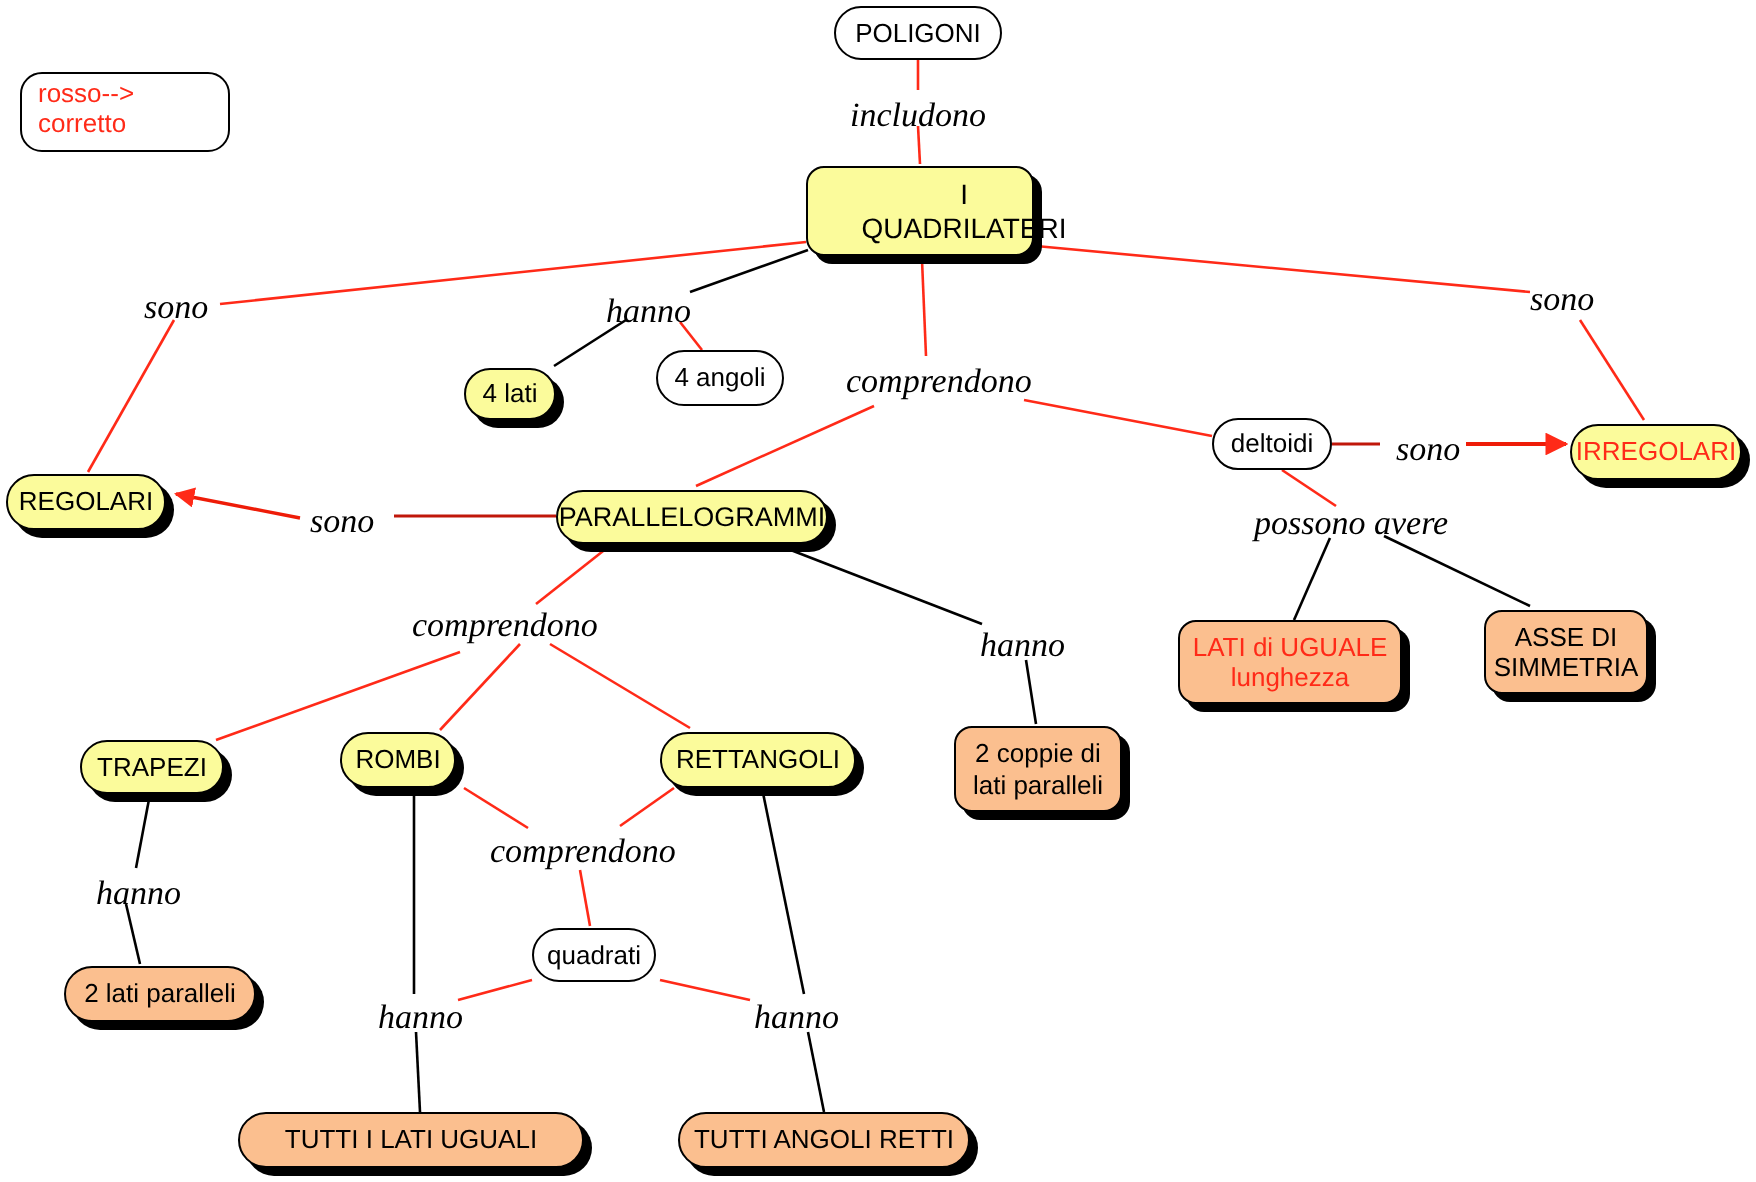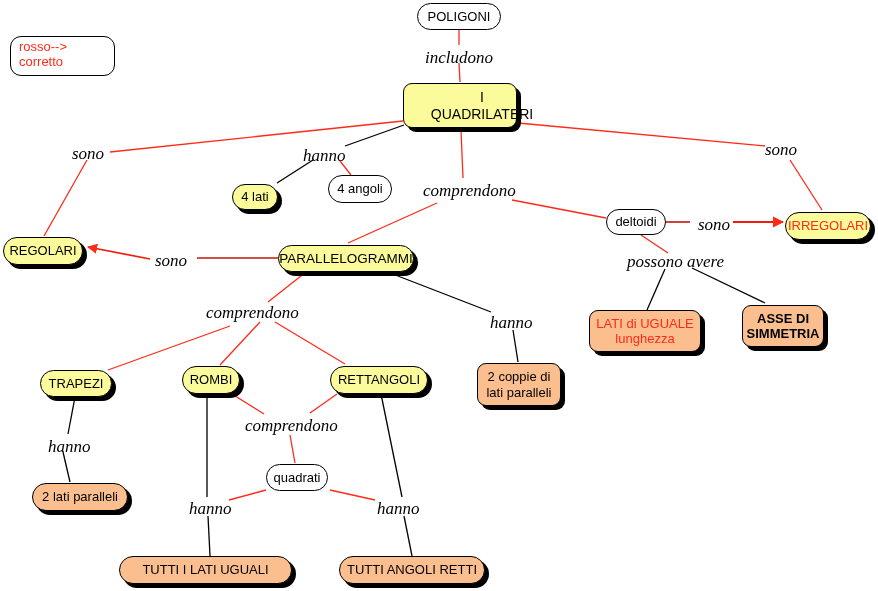--- a/index.html
+++ b/index.html
@@ -185,39 +185,39 @@
 
   <div class="node white pill" style="left:606px; top:209px; width:60px; height:26px;">
     <span>deltoidi</span>
   </div>
 
   <div class="node orange shadow redtext" style="left:589px; top:310px; width:112px; height:42px;">
     <span>LATI di UGUALE
 lunghezza</span>
   </div>
 
-  <div class="node orange shadow" style="left:742px; top:305px; width:82px; height:42px;font-weight:bold;">
+  <div class="node orange shadow" style="left:742px; top:305px; width:82px; height:42px;">
     <span>ASSE DI
 SIMMETRIA</span>
   </div>
 
   <div class="node yellow shadow pill" style="left:278px; top:245px; width:136px; height:27px; font-size:13.5px;">
     <span>PARALLELOGRAMMI</span>
   </div>
 
   <div class="node orange shadow" style="left:477px; top:363px; width:84px; height:43px;">
     <span>2 coppie di
 lati paralleli</span>
   </div>
 
   <div class="node yellow shadow pill" style="left:40px; top:370px; width:72px; height:27px;">
     <span>TRAPEZI</span>
   </div>
 
-  <div class="node yellow shadow pill" style="left:182px; top:366px; width:58px; height:28px;">
+  <div class="node yellow shadow pill" style="left:170px; top:366px; width:58px; height:28px;">
     <span>ROMBI</span>
   </div>
 
   <div class="node yellow shadow pill" style="left:330px; top:366px; width:98px; height:28px;">
     <span>RETTANGOLI</span>
   </div>
 
   <div class="node orange shadow pill" style="left:32px; top:483px; width:96px; height:28px;">
     <span>2 lati paralleli</span>
   </div>

